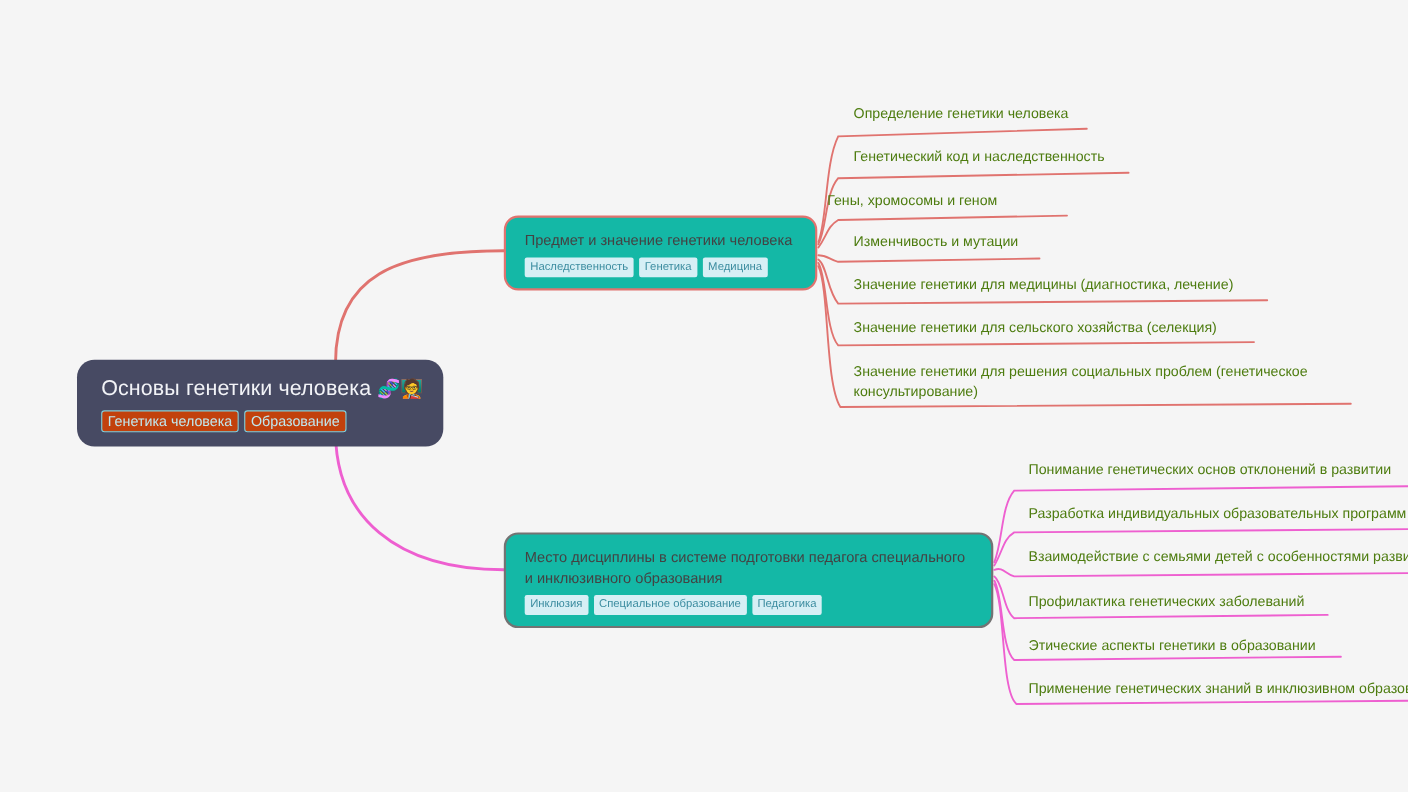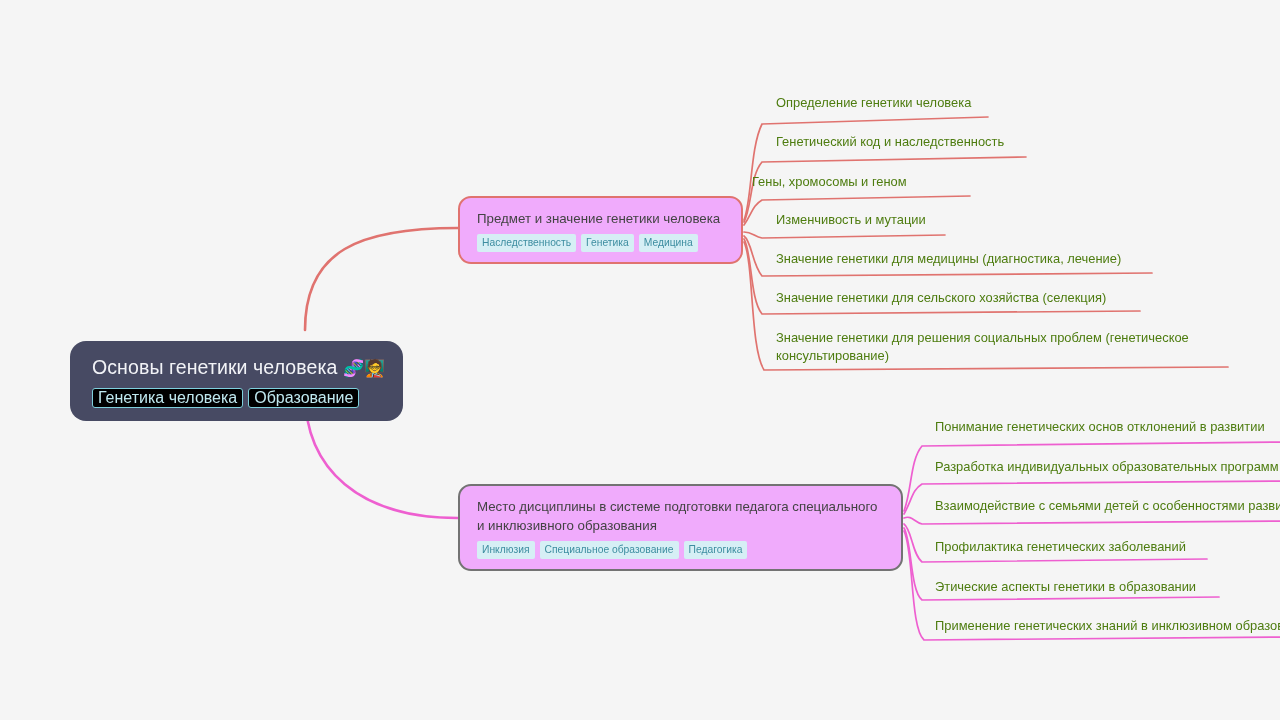--- a/index.html
+++ b/index.html
@@ -19,55 +19,55 @@
   }
   #wires {
     position: absolute; left: 0; top: 0;
     width: 1280px; height: 720px;
     pointer-events: none;
   }
 
   
   .root-node {
     position: absolute;
-    left: 70px; top: 341px;
+    left: 70px; top: 327px;
     width: 333px;
     background: #474a63;
     border-radius: 16px;
     padding: 14px 20px 13px 22px;
     z-index: 5;
   }
   .root-title {
     color: #f2f3f7;
     font-size: 19.5px;
     line-height: 25px;
     font-weight: 400;
     white-space: nowrap;
     letter-spacing: .1px;
   }
   .root-title .emo { font-size: 17px; letter-spacing: 0; }
   .root-tags {
     margin-top: 7px;
     display: flex; gap: 5px; flex-wrap: wrap;
   }
   .root-tags .tag {
-    background: #000000;
+    background: #c2410c;
     border: 1px solid #7fd0dd;
     color: #bfe8ef;
-    font-size: 16px;
+    font-size: 13px;
     line-height: 13px;
     padding: 2px 5px 2.5px 5px;
     border-radius: 3px;
     white-space: nowrap;
   }
 
   
   .branch-node {
     position: absolute;
-    background: #f0abfc;
+    background: #14b8a6;
     border-radius: 13px;
     z-index: 4;
     padding: 11px 16px 10px 17px;
   }
   .branch-node.red   { border: 2px solid #e0736f; }
   .branch-node.pink  { border: 2px solid #737373; }
   .branch-title {
     color: #434343;
     font-size: 13.3px;
     line-height: 19px;

